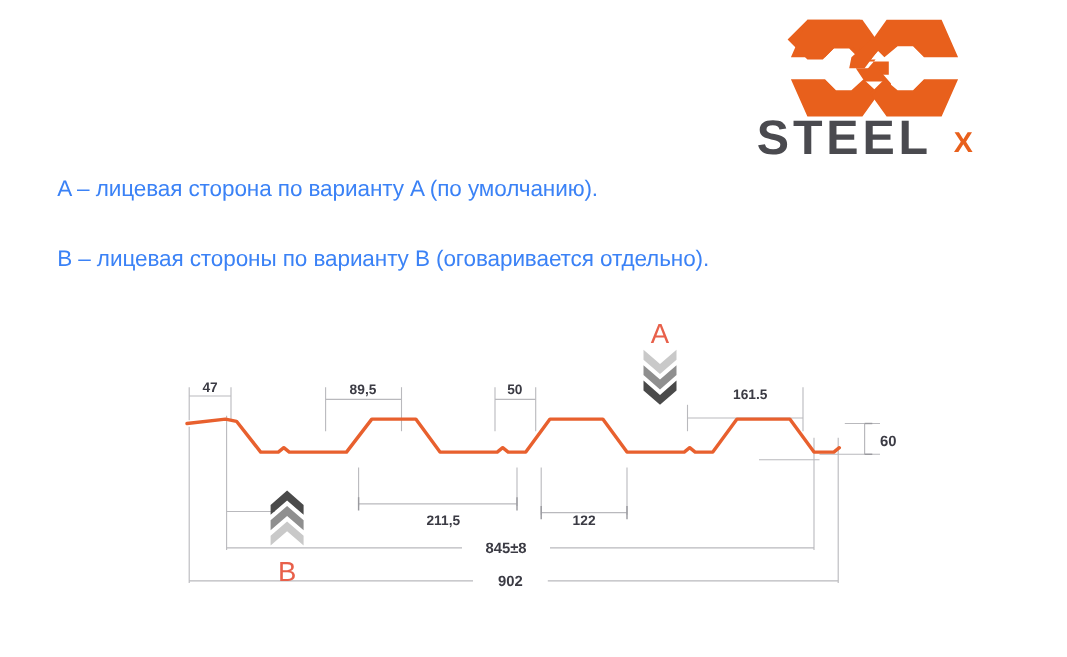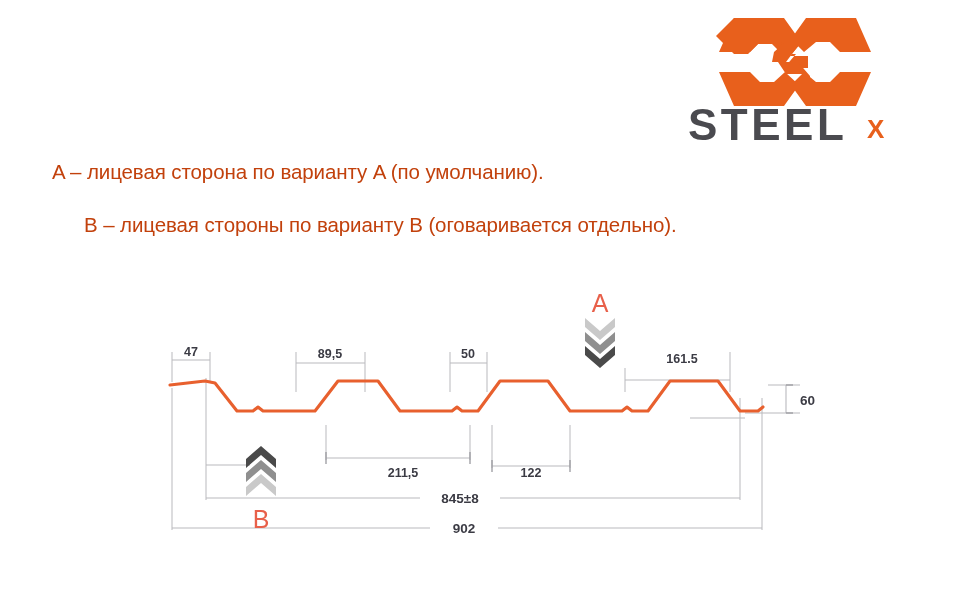--- a/index.html
+++ b/index.html
@@ -23,28 +23,28 @@
     width: 216px;
     height: 128px;
     text-decoration: underline;
   }
   #logo svg { display: block; }
 
   
   .desc-line {
     position: absolute;
     left: 52px;
-    color: #c2410c;
+    color: #3b82f6;
     font-size: 20.5px;
     font-family: "Liberation Sans", sans-serif;
     letter-spacing: -0.1px;
     white-space: nowrap;
   }
   #desc-a { top: 160px; }
-  #desc-b { top: 213px; margin-left: 32px; }
+  #desc-b { top: 224px; }
 
   
   #drawing {
     position: absolute;
     left: 0;
     top: 0;
     width: 970px;
     height: 597px;
   }
   #drawing svg { display: block; }

